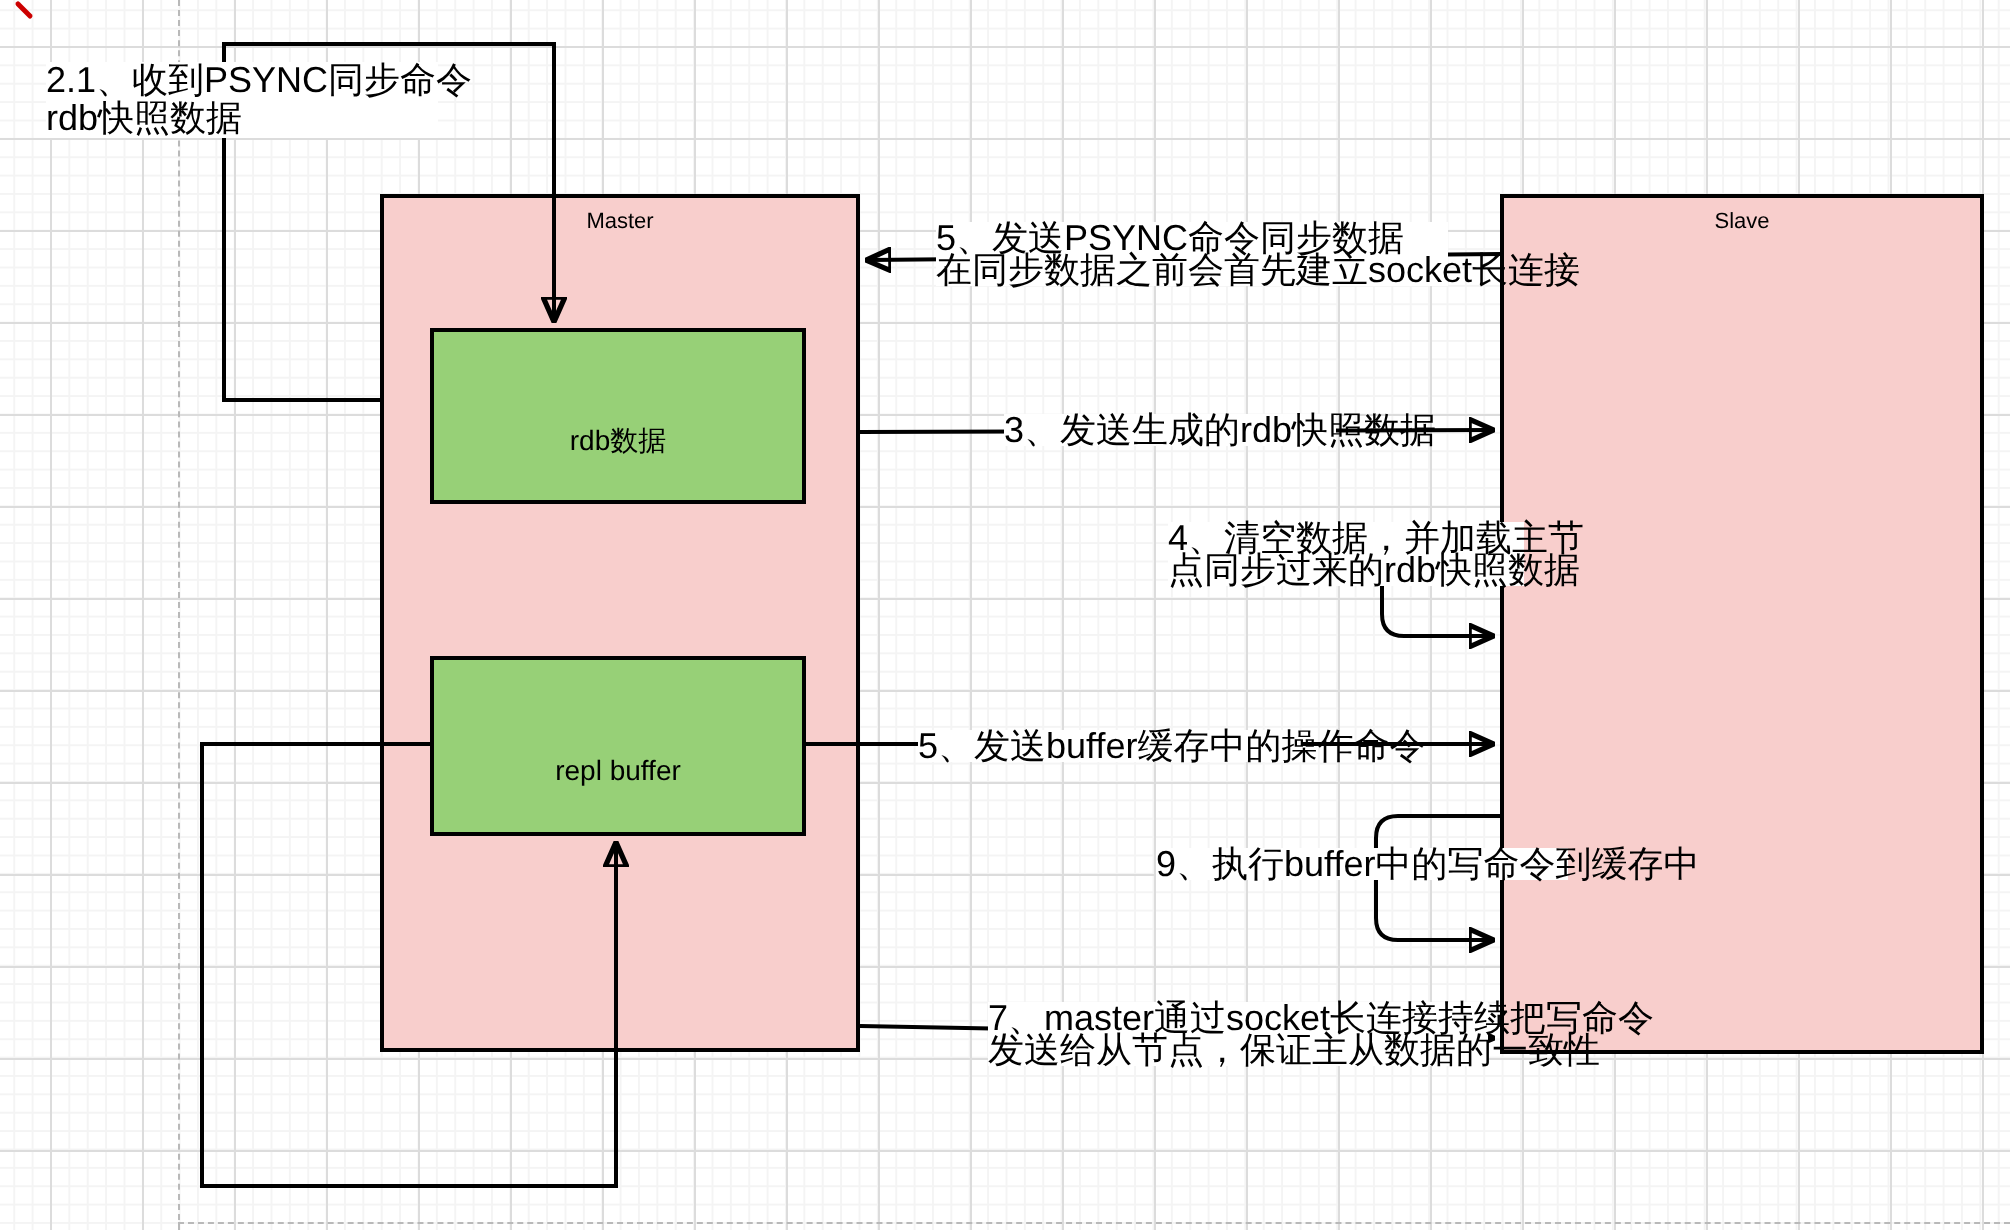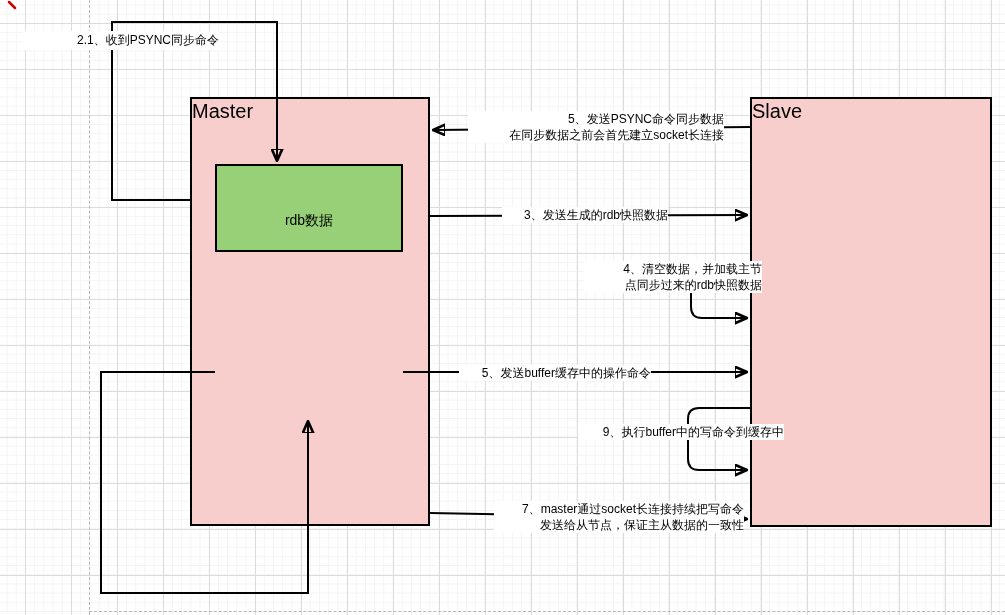--- a/index.html
+++ b/index.html
@@ -33,33 +33,33 @@
     border: 2px solid #000000;
   }
   .node.pink { background: #f8cecc; }
   .node.green { background: #97d077; display: flex; align-items: center; justify-content: center; }
   .node-master { left: 190px; top: 97px;  width: 240px; height: 429px; }
   .node-slave  { left: 750px; top: 97px;  width: 242px; height: 430px; }
   .node-rdb    { left: 215px; top: 164px; width: 188px; height: 88px; }
   .node-repl   { left: 215px; top: 328px; width: 188px; height: 90px; }
   .node-title {
     position: absolute; left: 0; right: 0; top: 4px;
-    text-align: left; font-size: 20px; line-height: 16px;
+    text-align: center; font-size: 11px; line-height: 16px;
   }
   .node-center-label { font-size: 14px; line-height: 16px; text-align: center; margin-top: 24px; }
   .overlay {
     position: absolute; left: 0; top: 0; width: 1005px; height: 615px;
     pointer-events: none;
   }
   .overlay path { fill: none; stroke: #000000; stroke-width: 2; }
   .overlay path.red { stroke: #cc0000; stroke-width: 2.5; stroke-linecap: round; }
   .label {
     position: absolute;
-    font-size: 12px; line-height: 16px;
-    text-align: right;
+    font-size: 18px; line-height: 16px;
+    text-align: left;
     background: #ffffff;
     white-space: nowrap;
   }
   .label.lh19 { line-height: 19px; }
   .lbl-step2-1 { left: 23px;  top: 31px;  width: 196px; }
   .lbl-step1   { left: 468px; top: 111px; width: 256px; }
   .lbl-step3   { left: 502px; top: 207px; width: 166px; }
   .lbl-step4   { left: 584px; top: 261px; width: 178px; }
   .lbl-step5   { left: 459px; top: 365px; width: 192px; }
   .lbl-step6   { left: 578px; top: 424px; width: 206px; }
@@ -79,20 +79,23 @@
   </div>
 
   <div class="node pink node-slave">
     <div class="node-title">Slave</div>
   </div>
 
   <div class="node green node-rdb">
     <div class="node-center-label">rdb数据</div>
   </div>
 
+  <div class="node green node-repl">
+    <div class="node-center-label">repl buffer</div>
+  </div>
 
   <svg class="overlay" width="1005" height="615" viewBox="0 0 1005 615" xmlns="http://www.w3.org/2000/svg">
     <defs>
       <marker id="arrowhead" viewBox="0 0 10 10" refX="8" refY="5" markerWidth="6.5" markerHeight="6.5" orient="auto-start-reverse">
         <path d="M 0 0.8 L 9.5 5 L 0 9.2 Z" fill="#000000" stroke="none"></path>
       </marker>
     </defs>
 
     <path d="M 190 200 L 112 200 L 112 22 L 277 22 L 277 159" marker-end="url(#arrowhead)"></path>
 
@@ -108,20 +111,21 @@
 
     <path d="M 750 408 L 699 408 Q 688 408 688 419 L 688 459 Q 688 470 699 470 L 745 470" marker-end="url(#arrowhead)"></path>
 
     <path d="M 430 513 L 745 519" marker-end="url(#arrowhead)"></path>
 
     <path class="red" d="M 9 2 L 15 8"></path>
   </svg>
 
   <div class="label lh19 lbl-step2-1">
     <div>2.1、收到PSYNC同步命令</div>
+    <div>rdb快照数据</div>
   </div>
 
   <div class="label lbl-step1">
     <div>5、发送PSYNC命令同步数据</div>
     <div>在同步数据之前会首先建立socket长连接</div>
   </div>
 
   <div class="label lbl-step3">
     <div>3、发送生成的rdb快照数据</div>
   </div>

